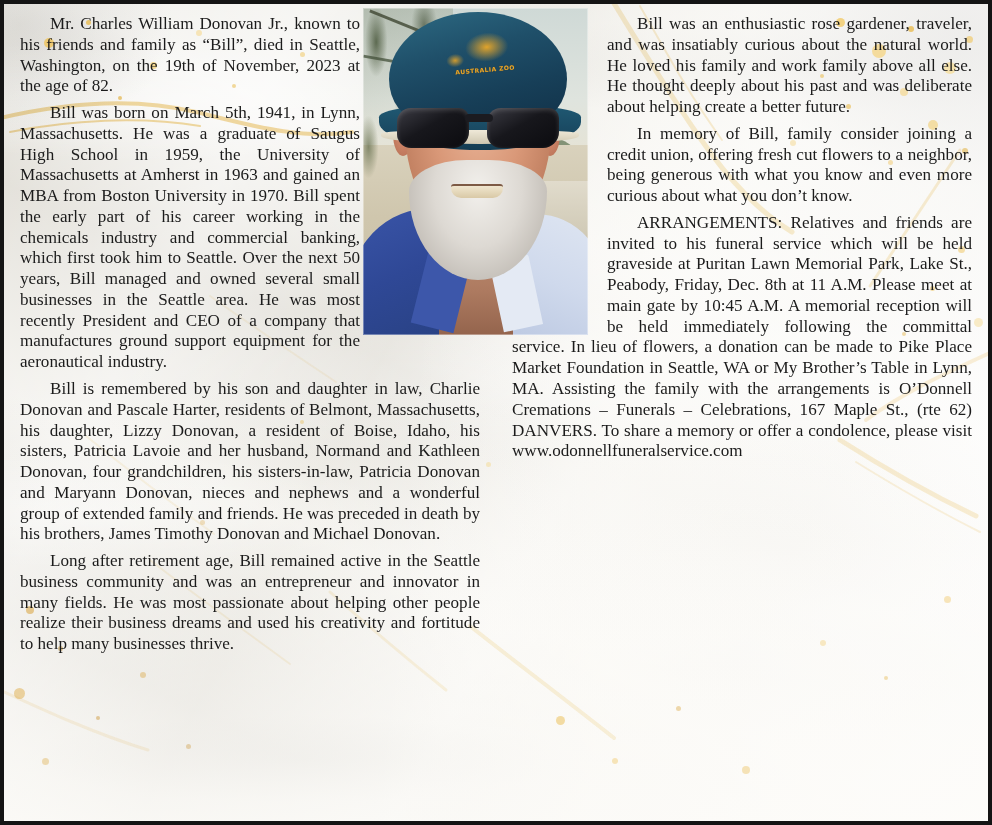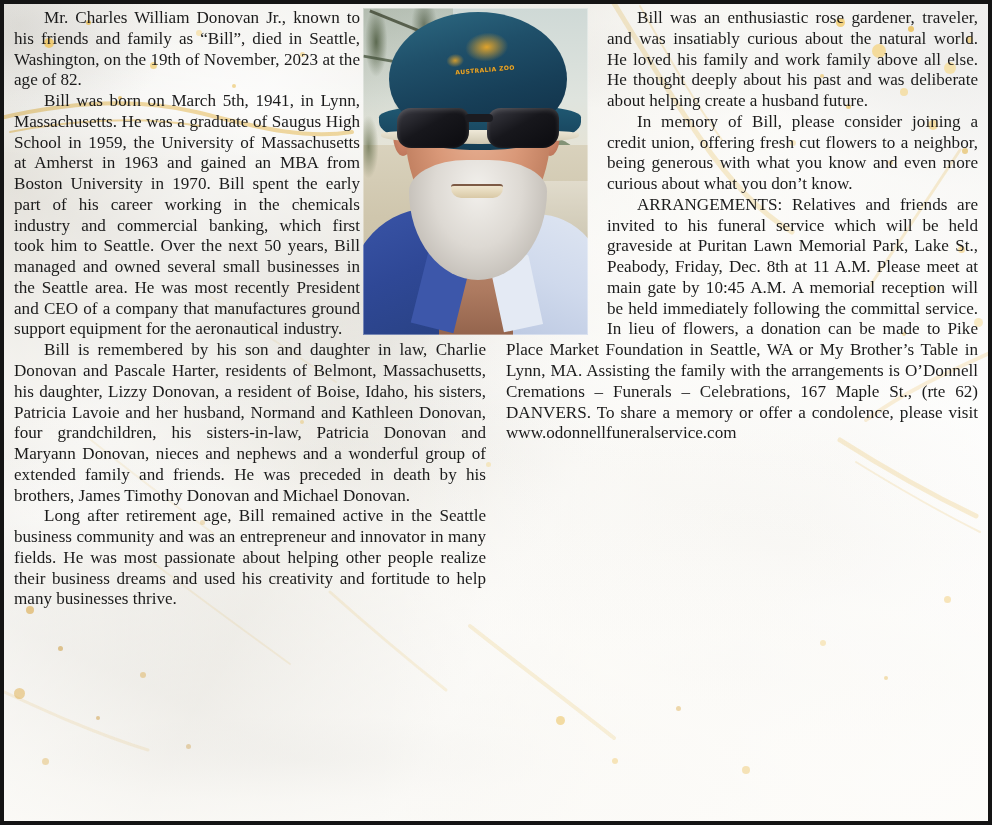--- a/index.html
+++ b/index.html
@@ -107,21 +107,21 @@
     column-gap: 20px;
     column-fill: auto;
     height: 730px;
     font-size: 17.1px;
     line-height: 1.215;
     text-align: justify;
     color: #1b1b1b;
     hyphens: none;
   }
   .cols p {
-    margin: 0;
+    margin: 6px;
     text-indent: 30px;
   }
 
   
   .portrait {
     position: absolute;
     left: 349px;
     top: 0px;
     width: 225px;
     height: 327px;
@@ -415,20 +415,20 @@
       <div class="float-right-spacer"></div>
 
       <p>Mr. Charles William Donovan Jr., known to his friends and family as “Bill”, died in Seattle, Washington, on the 19th of November, 2023 at the age of 82.</p>
       <p>Bill was born on March 5th, 1941, in Lynn, Massachusetts. He was a graduate of Saugus High School in 1959, the University of Massachusetts at Amherst in 1963 and gained an MBA from Boston University in 1970. Bill spent the early part of his career working in the chemicals industry and commercial banking, which first took him to Seattle. Over the next 50 years, Bill managed and owned several small businesses in the Seattle area. He was most recently President and CEO of a company that manufactures ground support equipment for the aeronautical industry.</p>
       <p>Bill is remembered by his son and daughter in law, Charlie Donovan and Pascale Harter, residents of Belmont, Massachusetts, his daughter, Lizzy Donovan, a resident of Boise, Idaho, his sisters, Patricia Lavoie and her husband, Normand and Kathleen Donovan, four grandchildren, his sisters-in-law, Patricia Donovan and Maryann Donovan, nieces and nephews and a wonderful group of extended family and friends. He was preceded in death by his brothers, James Timothy Donovan and Michael Donovan.</p>
       <p>Long after retirement age, Bill remained active in the Seattle business community and was an entrepreneur and innovator in many fields. He was most passionate about helping other people realize their business dreams and used his creativity and fortitude to help many businesses thrive.</p>
 
       <div class="colbreak"></div>
       <div class="float-left-spacer"></div>
 
-      <p>Bill was an enthusiastic rose gardener, traveler, and was insatiably curious about the natural world. He loved his family and work family above all else. He thought deeply about his past and was deliberate about helping create a husband future.</p>
-      <p>In memory of Bill, please consider joining a credit union, offering fresh cut flowers to a neighbor, being generous with what you know and even more curious about what you don’t know.</p>
+      <p>Bill was an enthusiastic rose gardener, traveler, and was insatiably curious about the natural world. He loved his family and work family above all else. He thought deeply about his past and was deliberate about helping create a better future.</p>
+      <p>In memory of Bill, family consider joining a credit union, offering fresh cut flowers to a neighbor, being generous with what you know and even more curious about what you don’t know.</p>
       <p>ARRANGEMENTS: Relatives and friends are invited to his funeral service which will be held graveside at Puritan Lawn Memorial Park, Lake St., Peabody, Friday, Dec. 8th at 11 A.M. Please meet at main gate by 10:45 A.M. A memorial reception will be held immediately following the committal service. In lieu of flowers, a donation can be made to Pike Place Market Foundation in Seattle, WA or My Brother’s Table in Lynn, MA. Assisting the family with the arrangements is O’Donnell Cremations – Funerals – Celebrations, 167 Maple St., (rte 62) DANVERS. To share a memory or offer a condolence, please visit www.odonnellfuneralservice.com</p>
     </div>
   </div>
 
   <div class="page-border"></div>
 </div>
 
 </body></html>

